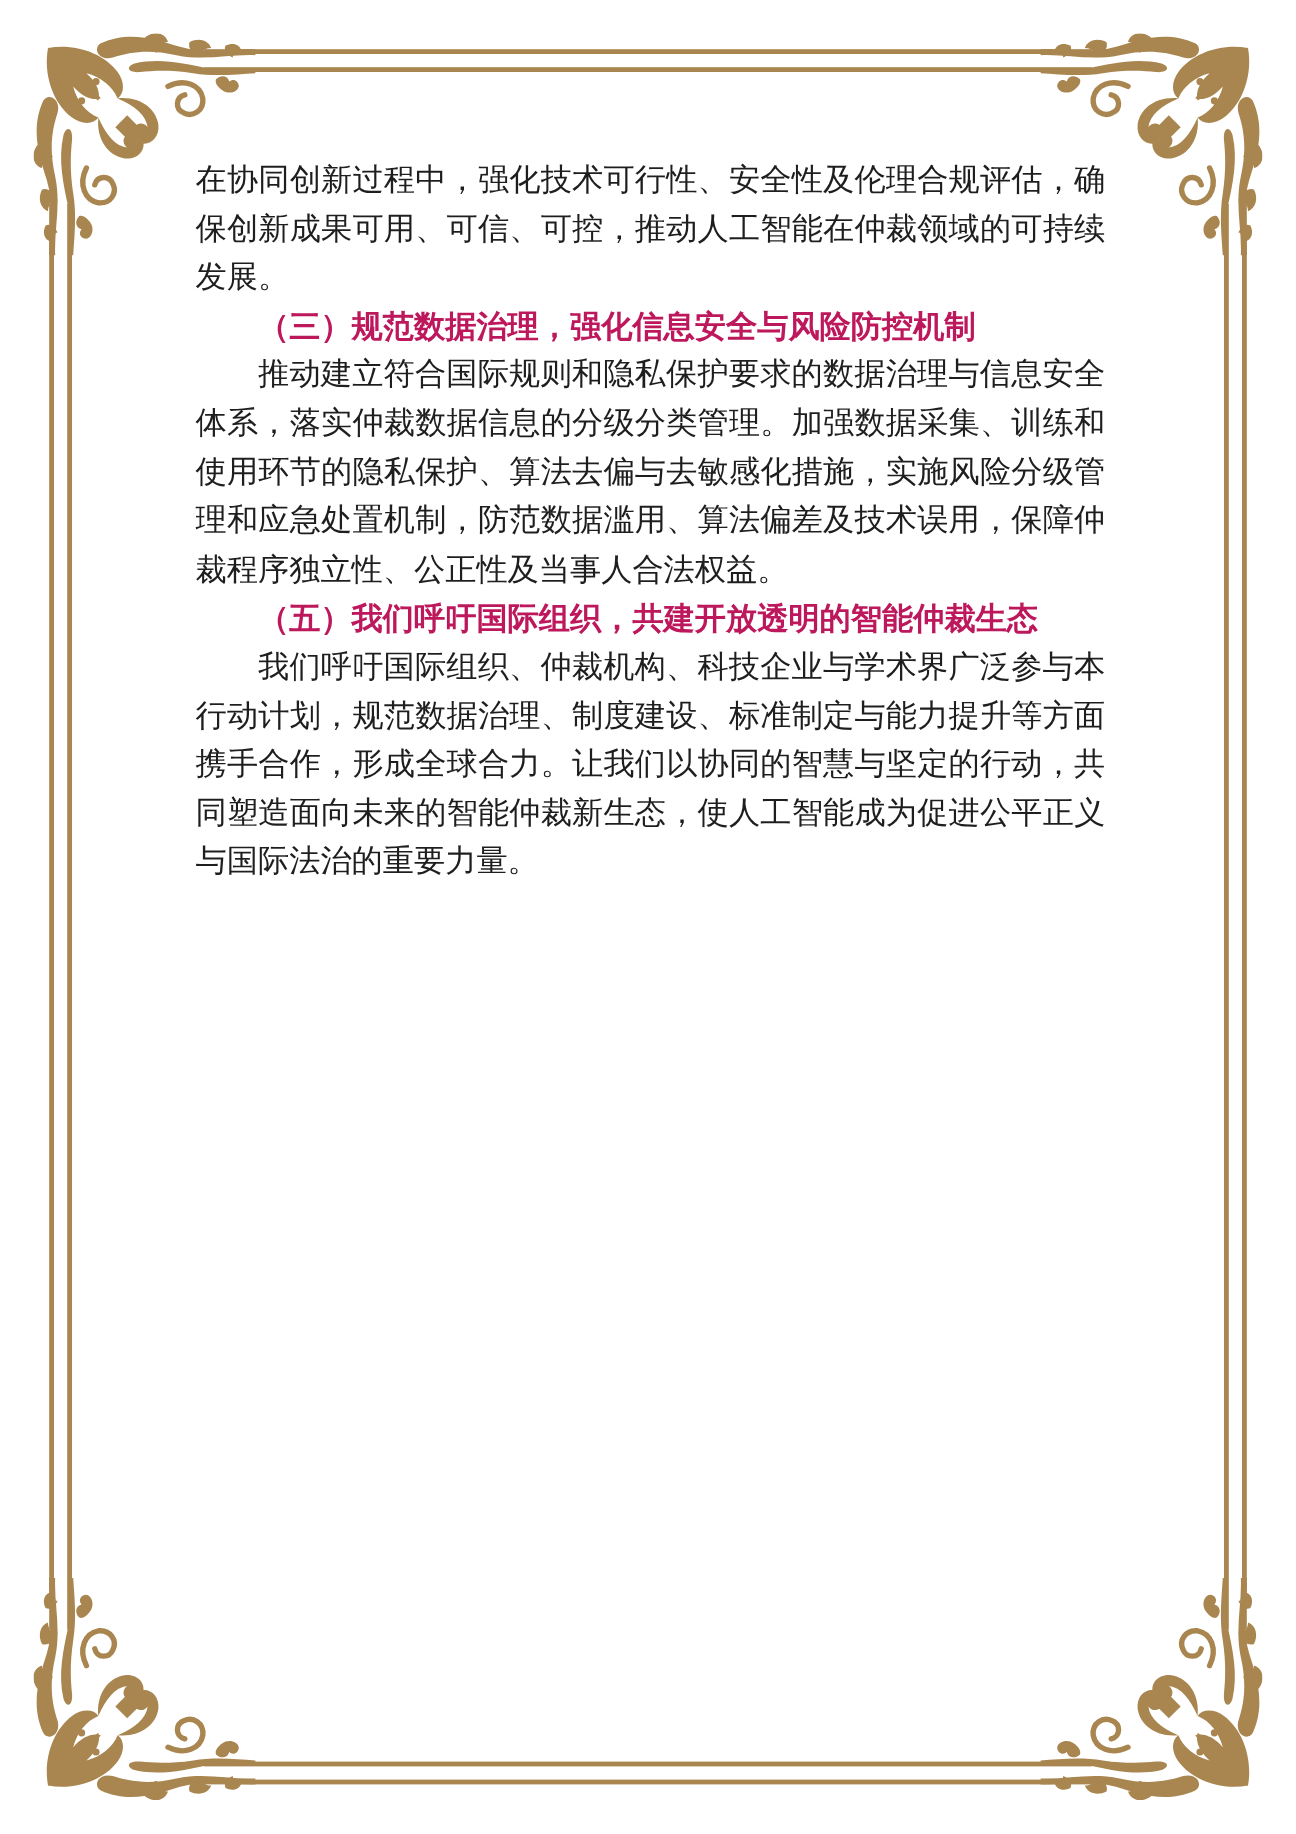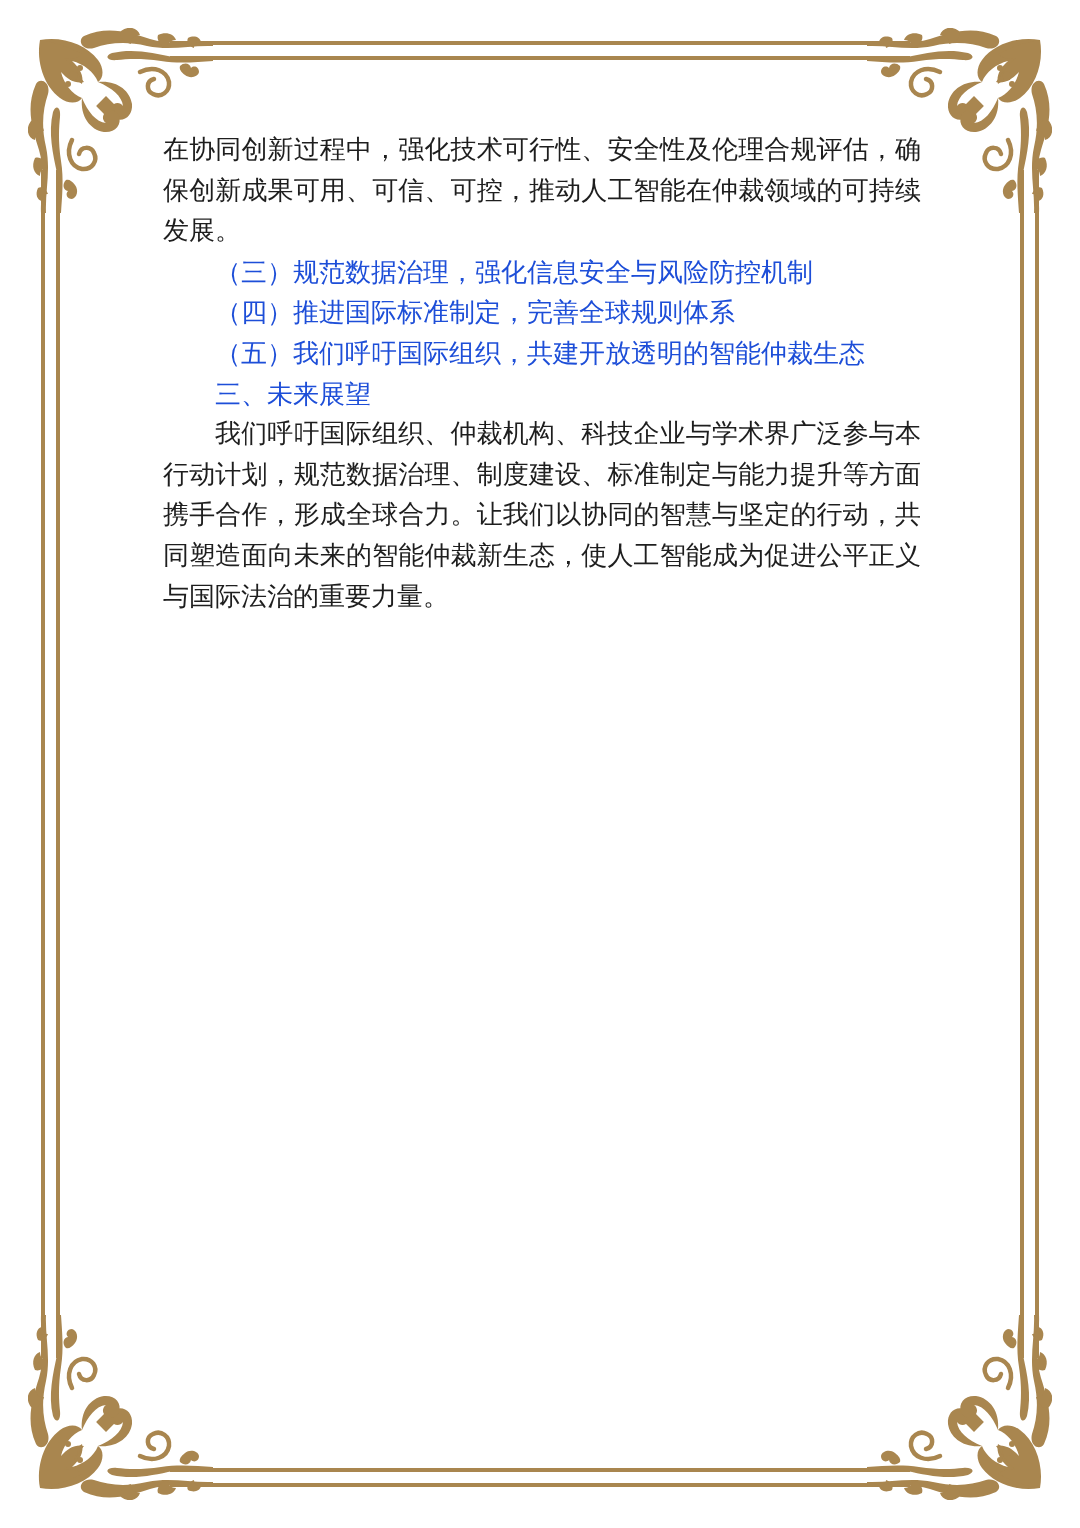--- a/index.html
+++ b/index.html
@@ -48,23 +48,23 @@
     width:758px;
     font-size:26px;
     line-height:40.6px;
     color:var(--ink);
     text-align:justify;
     text-justify:inter-ideograph;
   }
   .block{text-indent:2em;}
   .block.no-indent{text-indent:0;}
   .heading{
-    font-weight:normal;
+    font-weight:bold;
     font-family:"Liberation Sans","DejaVu Sans",sans-serif;
-    color:#1d4ed8;
+    color:#be185d;
   }
 </style>
 </head>
 <body>
 
 <svg width="0" height="0" style="position:absolute">
   <defs>
     <g id="flourish-half" fill="currentColor">
 
       <path d="M56,8 C80,-3 103,5 122,11 C146,18 167,12 185,13 L185,18 C163,17 143,23 119,18 C97,13 81,15 66,20 C54,23 49,12 56,8 Z"></path>
@@ -127,19 +127,18 @@
     <div class="corner br">
       <svg viewBox="0 0 185 185">
           <use href="#corner-flourish"></use>
         </svg>
     </div>
   </div>
 
   <div class="content">
     <div class="block no-indent">在协同创新过程中，强化技术可行性、安全性及伦理合规评估，确保创新成果可用、可信、可控，推动人工智能在仲裁领域的可持续发展。</div>
     <div class="block heading">（三）规范数据治理，强化信息安全与风险防控机制</div>
-    <div class="block heading">（四）推进国际标准制定，完善全球规则体系</div>
+    <div class="block">推动建立符合国际规则和隐私保护要求的数据治理与信息安全体系，落实仲裁数据信息的分级分类管理。加强数据采集、训练和使用环节的隐私保护、算法去偏与去敏感化措施，实施风险分级管理和应急处置机制，防范数据滥用、算法偏差及技术误用，保障仲裁程序独立性、公正性及当事人合法权益。</div>
     <div class="block heading">（五）我们呼吁国际组织，共建开放透明的智能仲裁生态</div>
-    <div class="block heading">三、未来展望</div>
     <div class="block">我们呼吁国际组织、仲裁机构、科技企业与学术界广泛参与本行动计划，规范数据治理、制度建设、标准制定与能力提升等方面携手合作，形成全球合力。让我们以协同的智慧与坚定的行动，共同塑造面向未来的智能仲裁新生态，使人工智能成为促进公平正义与国际法治的重要力量。</div>
   </div>
 
 </div>
 
 </body></html>

